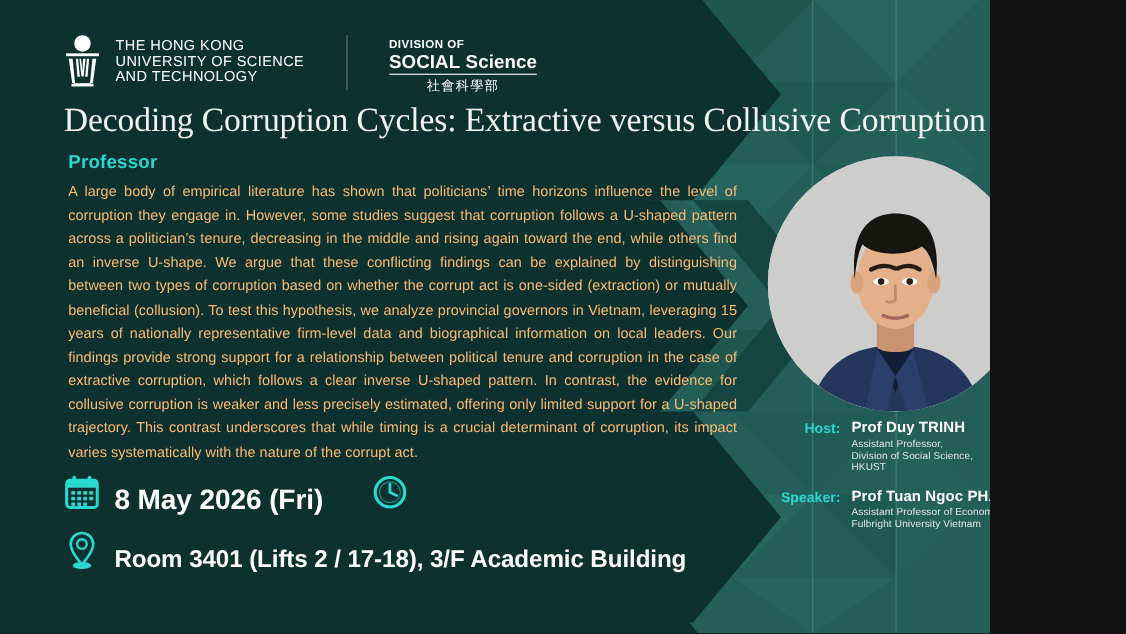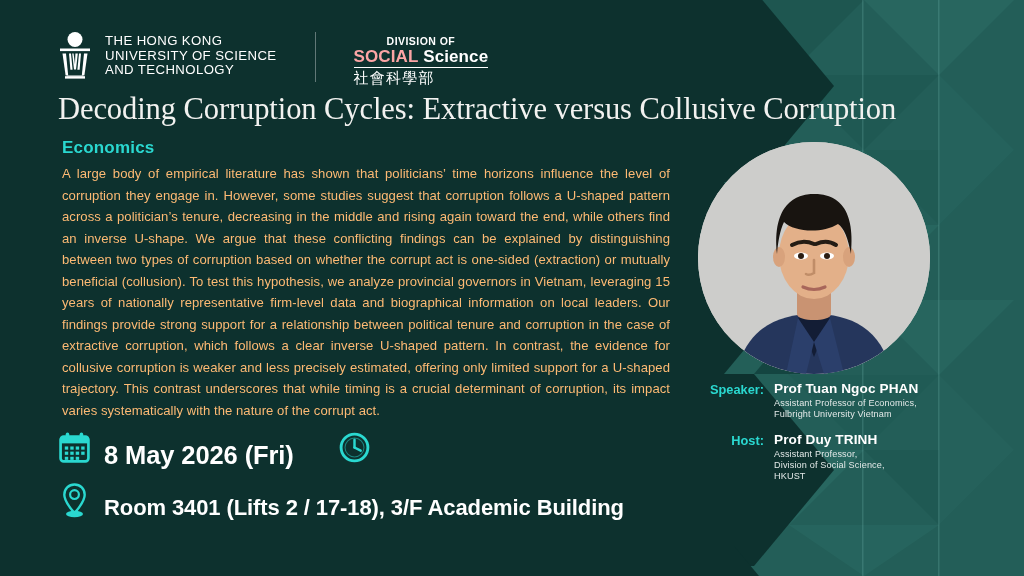--- a/index.html
+++ b/index.html
@@ -1,43 +1,43 @@
 <!DOCTYPE html>
 <html><head>
 <meta charset="utf-8">
 <style>
   html,body{margin:0;padding:0;background:#111;}
   #poster{
-    position:relative;width:1024px;height:576px;overflow:hidden;
+    position:relative;width:900px;height:576px;overflow:hidden;
     background:#0d312e;
     font-family:"Liberation Sans",sans-serif;
     -webkit-font-smoothing:antialiased;
   }
 
   
   .bg-layer{position:absolute;inset:0;pointer-events:none;}
   .bg-svg{position:absolute;top:0;right:0;height:576px;width:420px;}
 
   
   .logos{position:absolute;left:56px;top:30px;display:flex;align-items:flex-start;gap:38px;}
   .hkust-logo{display:flex;align-items:center;gap:11px;}
   .hkust-mark{width:38px;height:50px;flex:none;}
   .hkust-words{
     color:#ffffff;font-size:13.2px;line-height:14.6px;letter-spacing:.4px;
     font-family:"Liberation Sans",sans-serif;white-space:pre;padding-top:2px;
   }
   .divider-bar{width:1px;align-self:stretch;background:rgba(255,255,255,.35);margin-top:2px;margin-bottom:4px;}
   .dss-logo{padding-top:5px;}
-  .dss-l1{color:#ffffff;font-size:10.5px;font-weight:bold;letter-spacing:.45px;line-height:12px;text-align:center;}
+  .dss-l1{color:#ffffff;font-size:10.5px;font-weight:bold;letter-spacing:.45px;line-height:12px;}
   .dss-l2{font-size:17px;font-weight:bold;letter-spacing:.1px;line-height:19px;
           border-bottom:1.6px solid #ffffff;display:inline-block;padding-bottom:1px;}
-  .dss-red{color:#fca5a5;}
+  .dss-red{color:#ffffff;}
   .dss-white{color:#ffffff;text-align:center;}
-  .dss-l3{color:#ffffff;font-size:15px;line-height:15px;letter-spacing:1.2px;margin-top:3px;
-          font-family:"DejaVu Sans",sans-serif;}
+  .dss-l3{color:#ffffff;font-size:12px;line-height:15px;letter-spacing:1.2px;margin-top:3px;
+          font-family:"DejaVu Sans",sans-serif;text-align:center;}
 
   
   .title{
     position:absolute;left:58px;top:92px;width:900px;
     color:#f2f2f0;font-family:"Liberation Serif",serif;
     font-size:31px;line-height:34px;letter-spacing:-0.1px;white-space:nowrap;
     transform:scaleX(.985);transform-origin:left center;
   }
 
   
@@ -156,21 +156,21 @@
       <div class="dss-l2">
         <span class="dss-red">SOCIAL</span><span class="dss-white">&nbsp;</span><span class="dss-white">Science</span>
       </div>
       <div class="dss-l3">社會科學部</div>
     </div>
   </div>
 
   <div class="title">Decoding Corruption Cycles: Extractive versus Collusive Corruption</div>
 
   <div class="abstract-wrap">
-    <div class="abstract-head">Economics</div>
+    <div class="abstract-head">Professor</div>
     <div class="abstract-body">A large body of empirical literature has shown that politicians’ time horizons influence the level of corruption they engage in. However, some studies suggest that corruption follows a U-shaped pattern across a politician’s tenure, decreasing in the middle and rising again toward the end, while others find an inverse U-shape. We argue that these conflicting findings can be explained by distinguishing between two types of corruption based on whether the corrupt act is one-sided (extraction) or mutually beneficial (collusion). To test this hypothesis, we analyze provincial governors in Vietnam, leveraging 15 years of nationally representative firm-level data and biographical information on local leaders. Our findings provide strong support for a relationship between political tenure and corruption in the case of extractive corruption, which follows a clear inverse U-shaped pattern. In contrast, the evidence for collusive corruption is weaker and less precisely estimated, offering only limited support for a U-shaped trajectory. This contrast underscores that while timing is a crucial determinant of corruption, its impact varies systematically with the nature of the corrupt act.</div>
   </div>
 
   <div class="portrait">
     <svg viewBox="0 0 232 232">
       <rect width="232" height="232" fill="#cdcdcb"></rect>
 
       <path d="M38 232 C48 186 80 172 116 172 C152 172 184 186 194 232 Z" fill="#25365c"></path>
 
       <path d="M100 176 L116 215 L132 176 L124 170 h-16 z" fill="#131d35"></path>
@@ -195,35 +195,35 @@
       <circle cx="103" cy="114" r="3" fill="#2a1c12"></circle>
       <circle cx="129" cy="114" r="3" fill="#2a1c12"></circle>
 
       <path d="M116 118 v13 q-5 3 -8 1" stroke="#c08d68" stroke-width="2.6" fill="none" stroke-linecap="round"></path>
 
       <path d="M105 145 q11 5 22 0" stroke="#a8665a" stroke-width="3.2" fill="none" stroke-linecap="round"></path>
     </svg>
   </div>
 
   <div class="people">
-    <div class="prow">
-      <div class="plabel">Speaker:</div>
-      <div class="pbody">
-        <div class="pname">Prof Tuan Ngoc PHAN</div>
-        <div class="paff">Assistant Professor of Economics,
-Fulbright University Vietnam</div>
-      </div>
-    </div>
     <div class="prow">
       <div class="plabel">Host:</div>
       <div class="pbody">
         <div class="pname">Prof Duy TRINH</div>
         <div class="paff">Assistant Professor,
 Division of Social Science,
 HKUST</div>
+      </div>
+    </div>
+    <div class="prow">
+      <div class="plabel">Speaker:</div>
+      <div class="pbody">
+        <div class="pname">Prof Tuan Ngoc PHAN</div>
+        <div class="paff">Assistant Professor of Economics,
+Fulbright University Vietnam</div>
       </div>
     </div>
   </div>
 
   <div class="info">
 
     <div class="info-row">
       <div class="info-item">
         <span class="info-icon">
           <svg width="33" height="33" viewBox="0 0 32 32">

